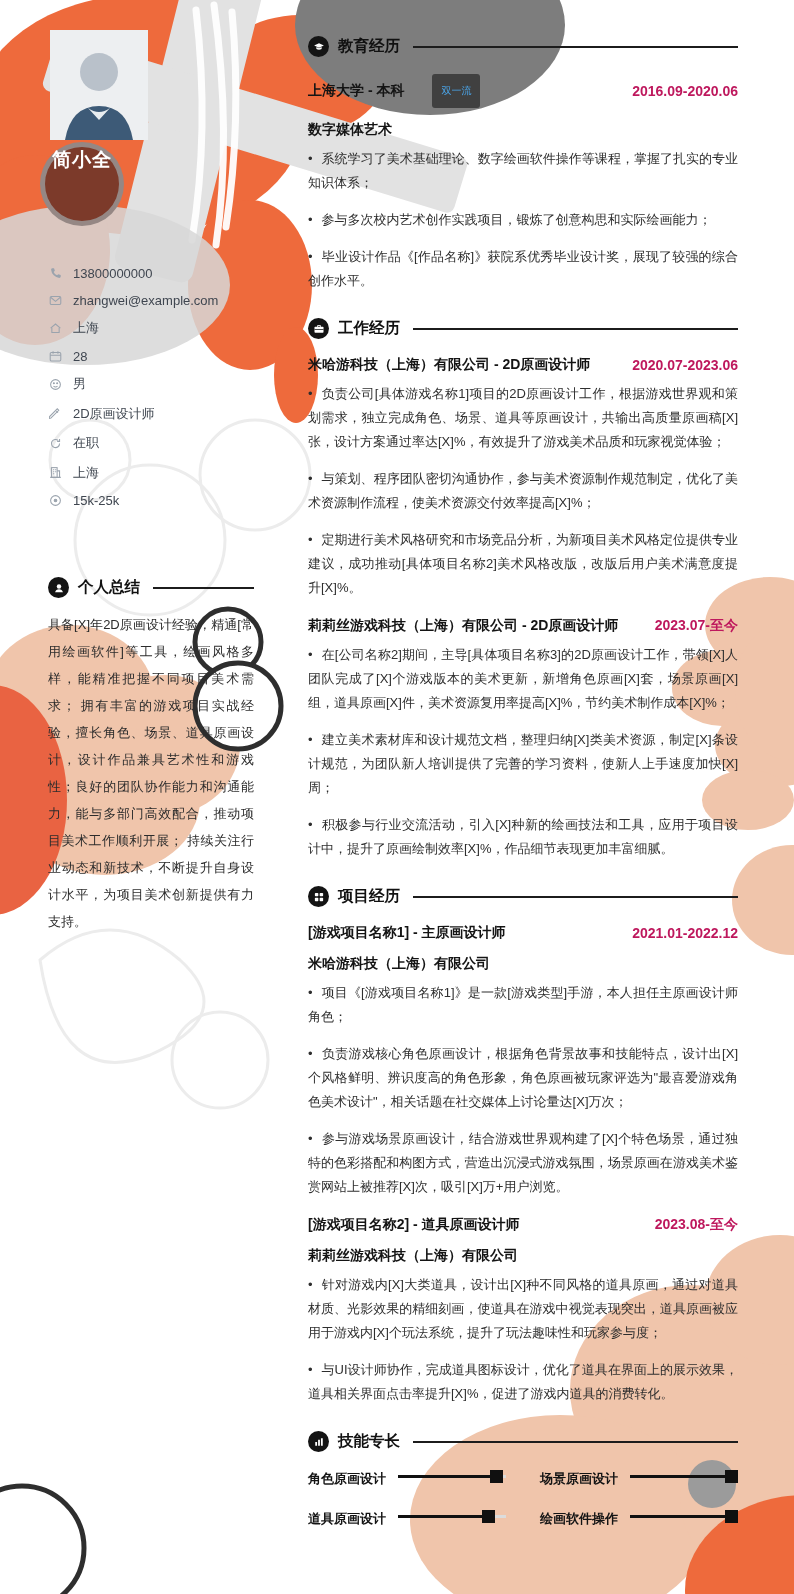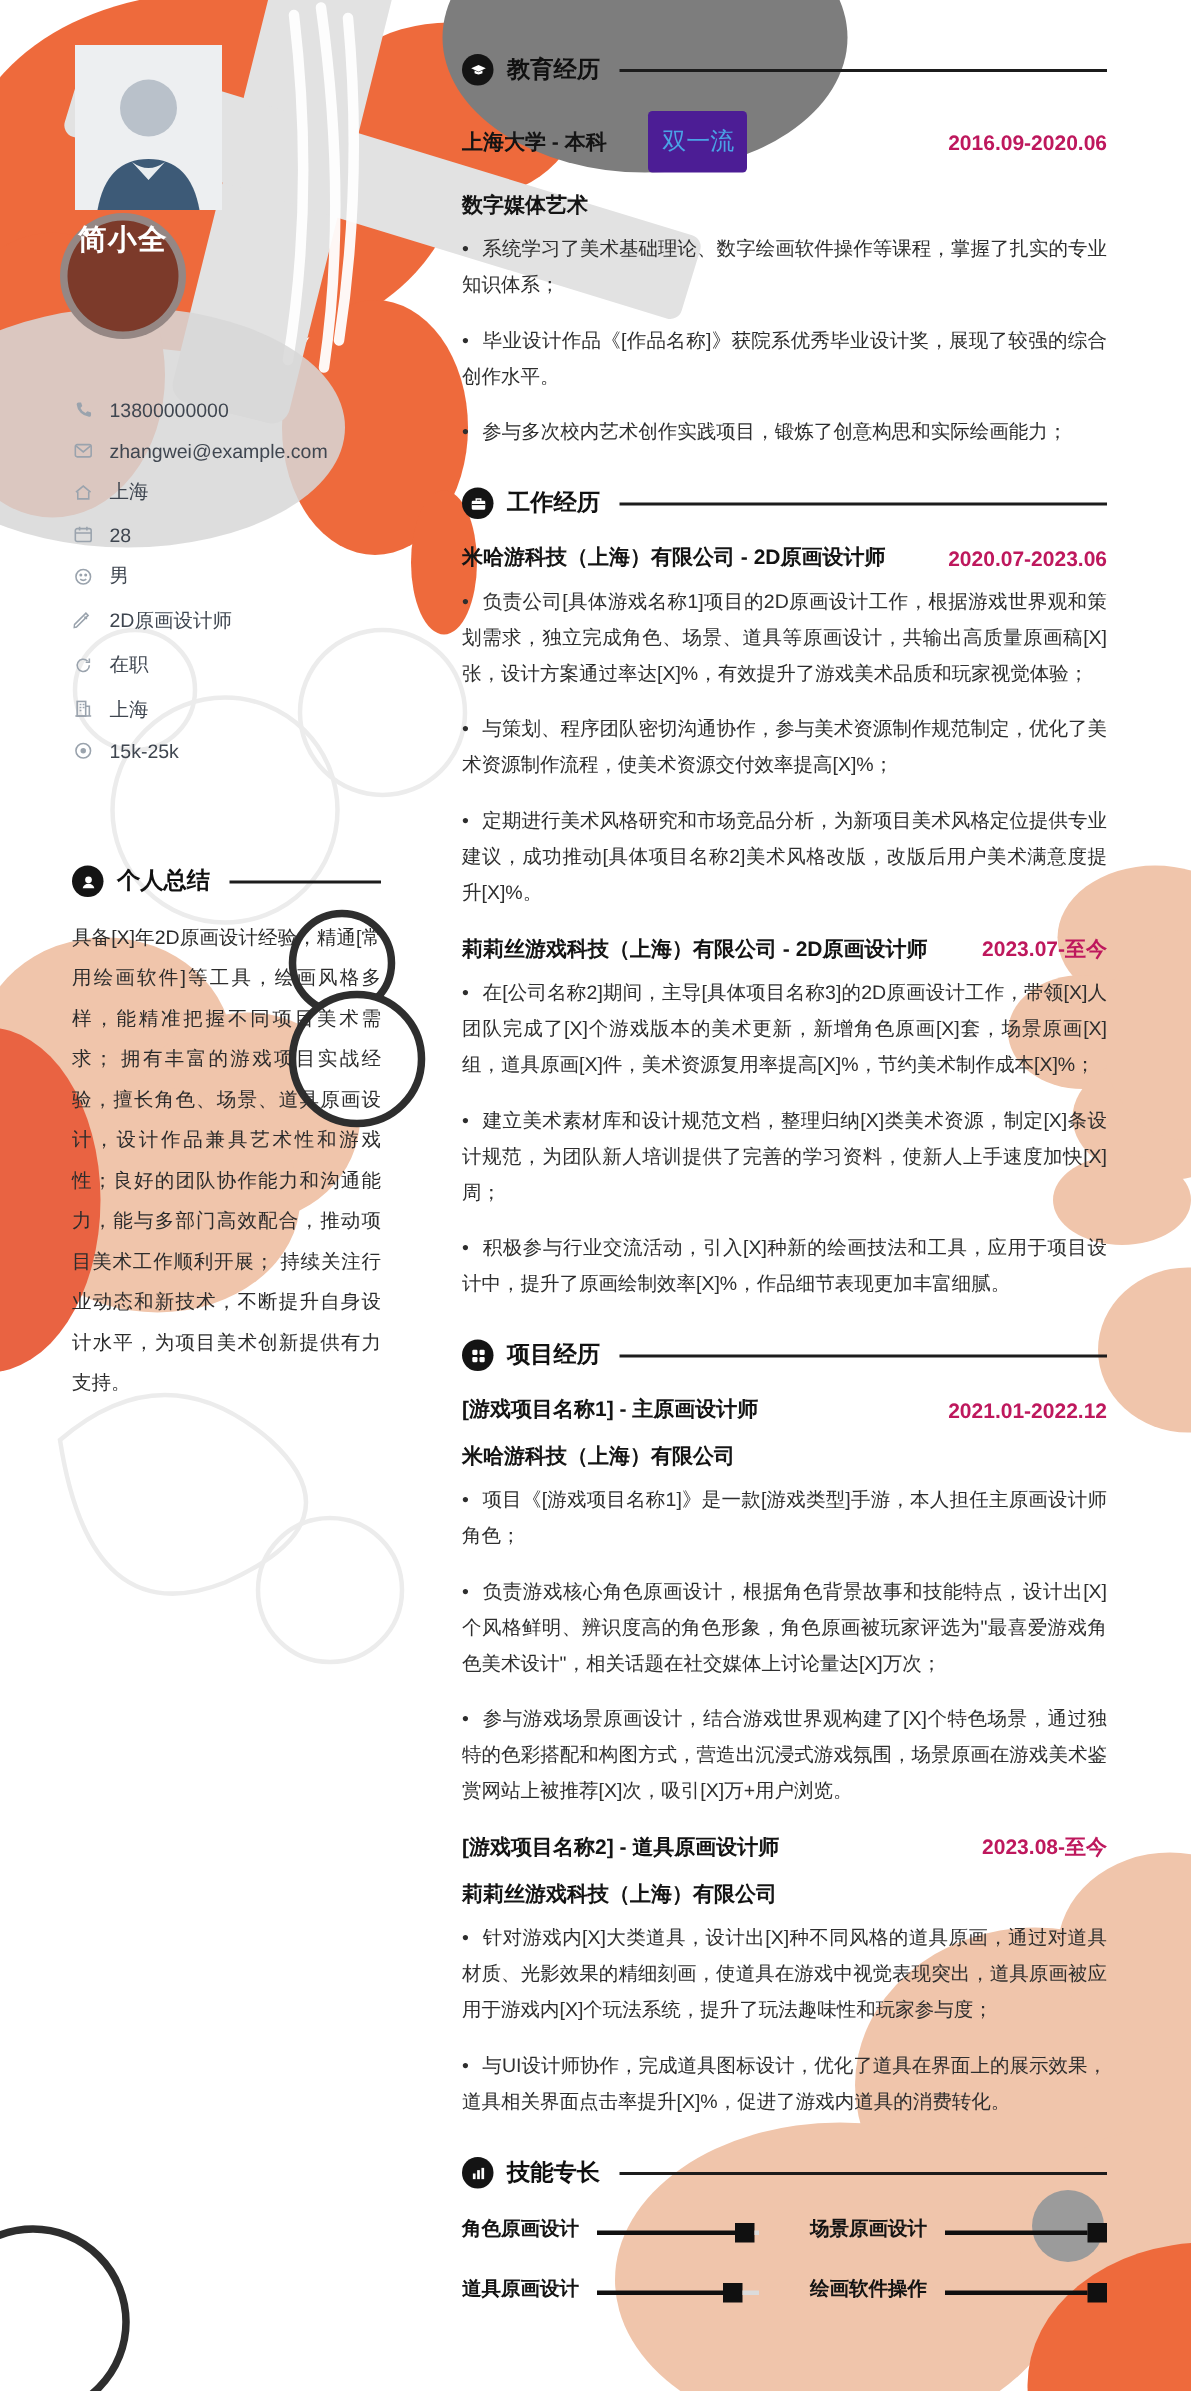--- a/index.html
+++ b/index.html
@@ -26,25 +26,25 @@
   .summary-text{margin-top:13px;font-size:13px;line-height:27px;color:#2c2c2c;text-align:justify;}
   
   .main{position:absolute;left:308px;top:36px;width:430px;z-index:2;}
   section{margin-bottom:25px;}
   .entry-header{display:flex;justify-content:space-between;align-items:center;margin-top:17px;}
   .entry-title{font-size:14px;font-weight:bold;color:#141414;display:flex;align-items:center;gap:16px;}
   .entry-date{font-size:14px;font-weight:bold;color:#be185d;white-space:nowrap;margin-left:10px;}
   .entry-sub{font-size:14px;font-weight:bold;color:#141414;margin-top:13px;}
   .bullet{font-size:13px;color:#2e2e2e;line-height:24px;margin-top:8px;text-align:justify;}
   .bullet .dot{margin-right:9px;}
-  .badge{margin-left:12px;font-size:16px;font-weight:normal;color:#4aa3e6;background:#4c1d95;
+  .badge{margin-left:12px;font-size:10px;font-weight:normal;color:#4aa3e6;background:#404040;
     padding:10px 9px;border-radius:3px;white-space:nowrap;}
   
   .skills-grid{margin-top:18px;display:grid;grid-template-columns:1fr 1fr;column-gap:34px;row-gap:22px;}
-  .skill-row{display:flex;align-items:flex-end;}
+  .skill-row{display:flex;align-items:flex-start;}
   .skill-label{font-size:13px;font-weight:bold;color:#141414;white-space:nowrap;margin-right:12px;}
   .skill-track{flex:1;display:flex;align-items:center;}
   .skill-fill{height:3px;background:#101010;}
   .skill-handle{width:13px;height:13px;background:#101010;flex:none;}
   .skill-rest{flex:1;height:3px;background:#dcdcdc;}
 </style>
 </head>
 <body>
 
 <svg class="decor" viewBox="0 0 794 1594">
@@ -226,22 +226,22 @@
     </div>
     <div class="entry-header">
       <span class="entry-title">
         <span>上海大学 - 本科</span>
         <span class="badge">双一流</span>
       </span>
       <span class="entry-date">2016.09-2020.06</span>
     </div>
     <div class="entry-sub">数字媒体艺术</div>
     <p class="bullet"><span class="dot">•</span><span>系统学习了美术基础理论、数字绘画软件操作等课程，掌握了扎实的专业知识体系；</span></p>
+    <p class="bullet"><span class="dot">•</span><span>参与多次校内艺术创作实践项目，锻炼了创意构思和实际绘画能力；</span></p>
     <p class="bullet"><span class="dot">•</span><span>毕业设计作品《[作品名称]》获院系优秀毕业设计奖，展现了较强的综合创作水平。</span></p>
-    <p class="bullet"><span class="dot">•</span><span>参与多次校内艺术创作实践项目，锻炼了创意构思和实际绘画能力；</span></p>
   </section>
 
   <section>
     <div class="sec-head">
       <span class="icon-circle">
         <svg viewBox="0 0 16 16" width="12" height="12">
             <rect x="2" y="5" width="12" height="8" rx="1" fill="#fff"></rect>
             <path d="M6 5V3.5h4V5" stroke="#fff" stroke-width="1.3" fill="none"></path>
             <rect x="2" y="8" width="12" height="1" fill="#141414"></rect>
           </svg>

